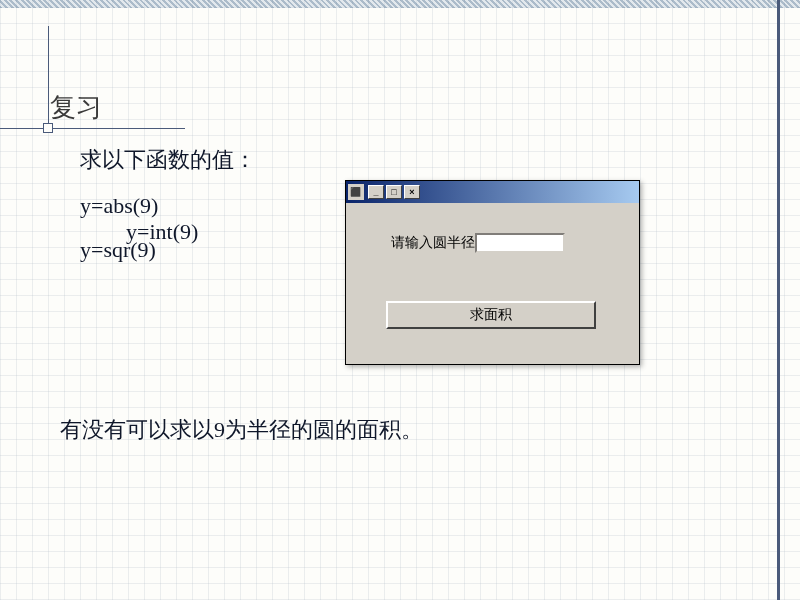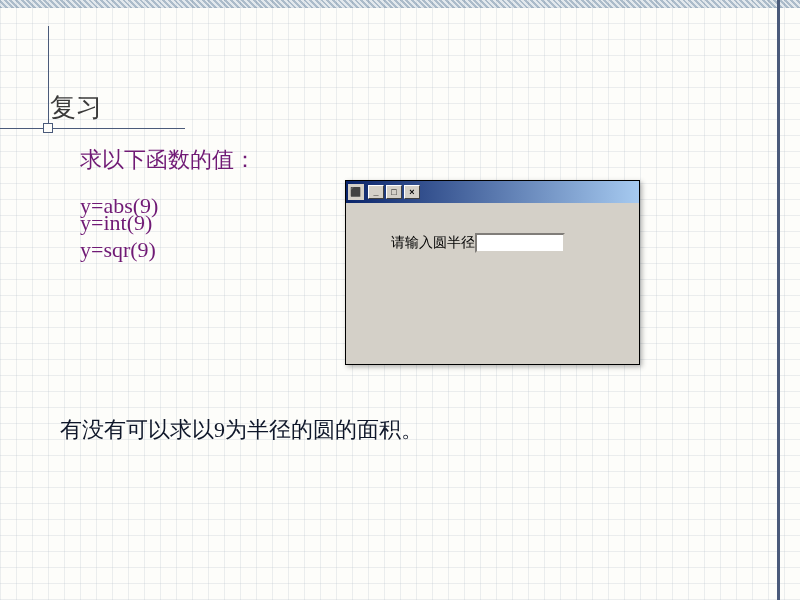--- a/index.html
+++ b/index.html
@@ -62,26 +62,26 @@
       left: 43px;
       width: 10px;
       height: 10px;
       border: 1px solid #4a5a7a;
       background: #fdfdfa;
     }
     .body-text {
       position: absolute;
       left: 80px;
       font-size: 22px;
-      color: #701a75;
+      color: #0f172a;
       line-height: 1.35;
     }
     .text-prompt { top: 145px; }
     .text-eq1 { top: 175px; margin-top: 16px; }
-    .text-eq2 { top: 208px; }
+    .text-eq2 { top: 217px; padding-left: 46px; }
     .text-eq3 { top: 235px; }
     .bottom-question {
       position: absolute;
       top: 415px;
       left: 60px;
       font-size: 22px;
       color: #0f172a;
     }
     .vb-window {
       position: absolute;
@@ -192,14 +192,15 @@
       <div class="titlebar-btn">_</div>
       <div class="titlebar-btn">□</div>
       <div class="titlebar-btn">×</div>
     </div>
   </div>
   <div class="vb-form">
     <div class="form-row">
       <span class="form-label">请输入圆半径</span>
       <div class="form-input" value=""></div>
     </div>
+    <div class="vb-button">求面积</div>
   </div>
 </div>
 
 </body></html>

